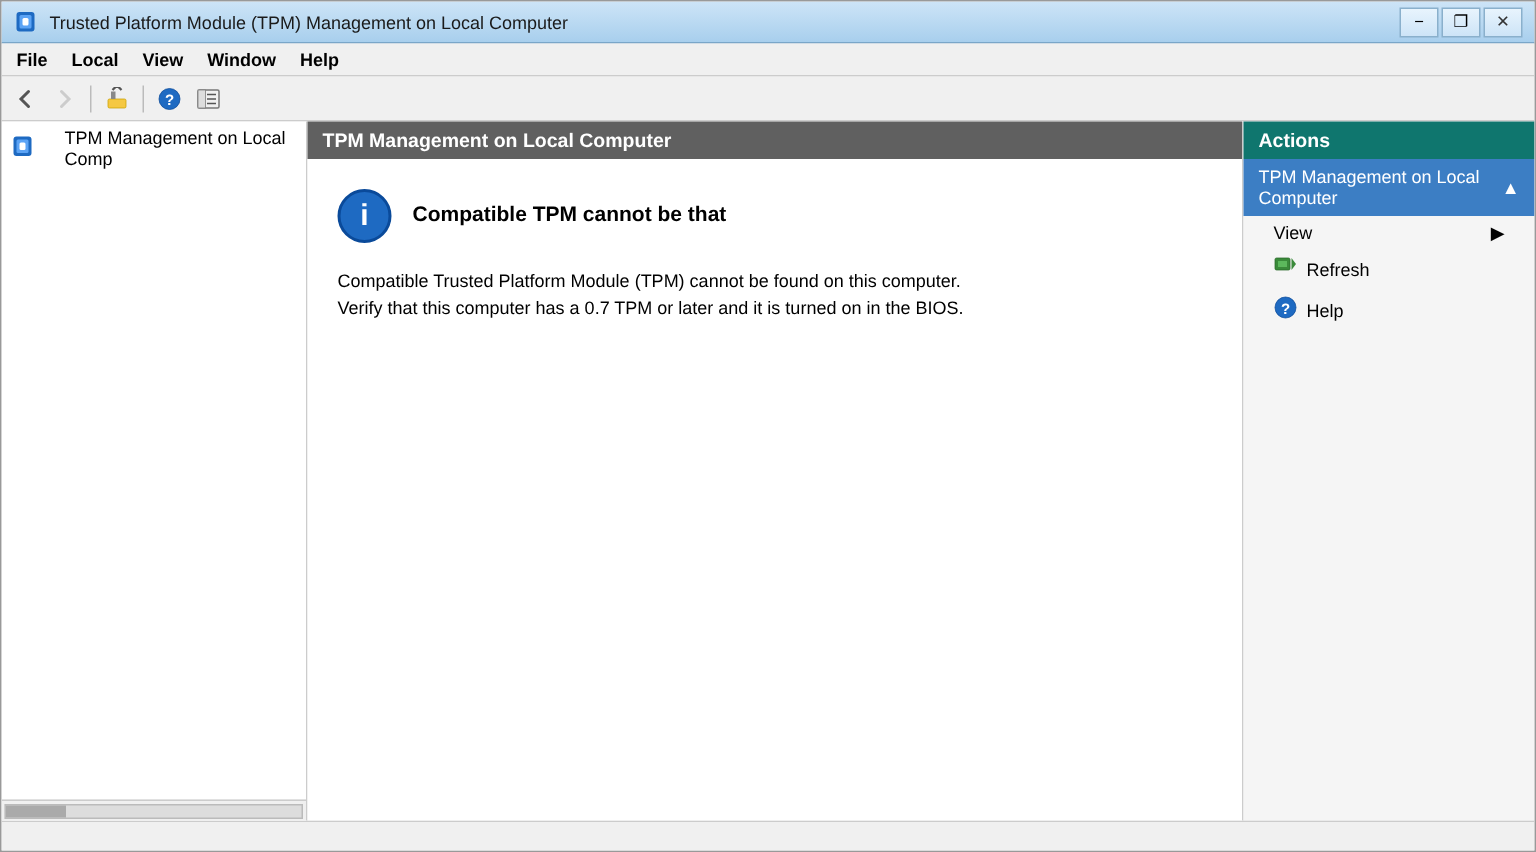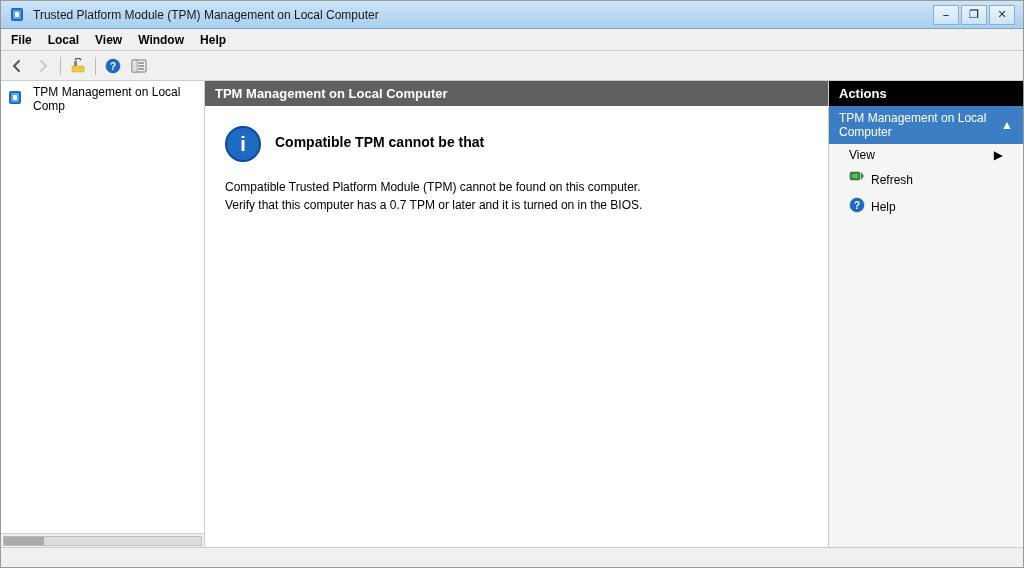--- a/index.html
+++ b/index.html
@@ -114,21 +114,21 @@
     
     #sidebar {
       width: 204px;
       background: #fff;
       border-right: 1px solid #ccc;
       overflow: hidden;
     }
     #sidebar-item {
       display: flex;
       align-items: center;
-      gap: 10px;
+      gap: 20px;
       padding: 4px 6px;
       cursor: pointer;
       font-size: 12px;
     }
 
     
     #content-panel {
       flex: 1;
       background: #fff;
       border-right: 1px solid #ccc;
@@ -178,21 +178,21 @@
       line-height: 1.5;
       max-width: 440px;
     }
 
     
     #actions-panel {
       width: 194px;
       background: #f5f5f5;
     }
     #actions-header {
-      background: #000000;
+      background: #0f766e;
       color: #fff;
       padding: 5px 10px;
       font-size: 13px;
       font-weight: bold;
     }
     #actions-tpm-header {
       background: #3c7ec4;
       color: #fff;
       padding: 5px 10px;
       font-size: 12px;

